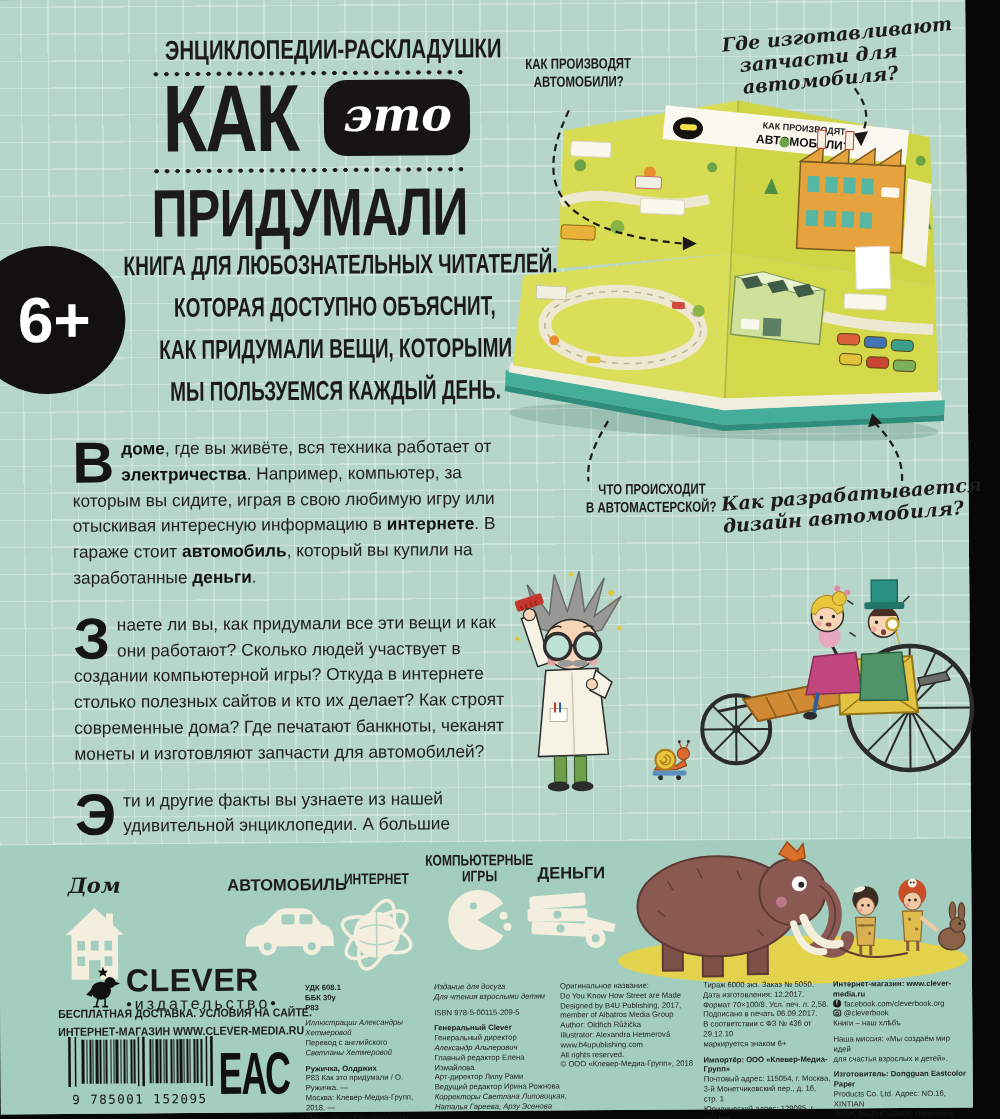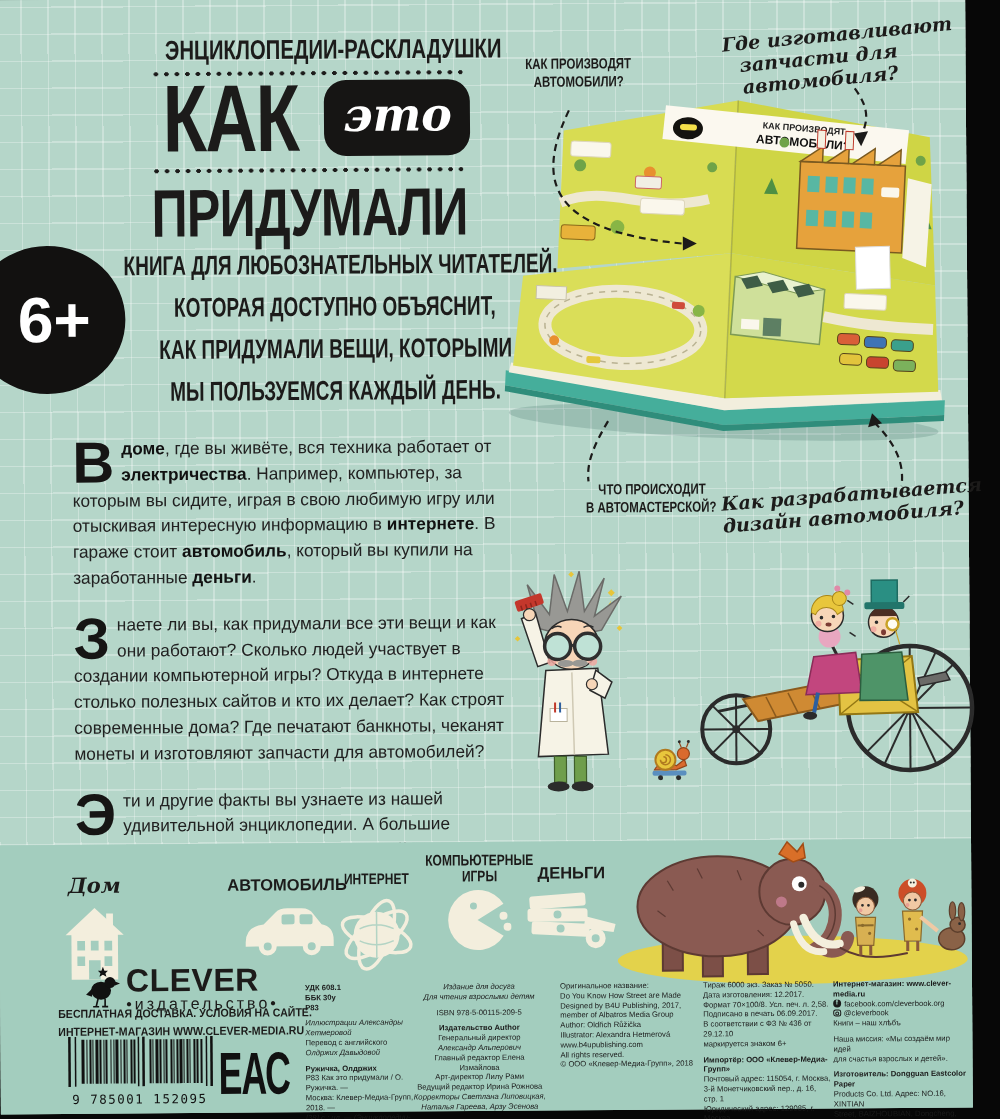--- a/index.html
+++ b/index.html
@@ -72,21 +72,21 @@
   .clever-logo{position:absolute;left:84px;top:122px;display:flex;align-items:flex-start;gap:4px;}
   .clever-name{font-size:32px;font-weight:800;letter-spacing:.5px;line-height:28px;}
   .clever-sub{font-size:16px;font-weight:400;letter-spacing:3px;margin-top:1px;}
   .shipping{position:absolute;left:58px;top:160px;font-size:11.5px;font-weight:700;line-height:18px;white-space:nowrap;transform:scaleX(.92);transform-origin:0 0;}
   .barcode-wrap{position:absolute;left:64px;top:192px;width:150px;text-align:center;}
   .barcode-digits{font-family:"DejaVu Sans Mono",monospace;font-size:12.5px;letter-spacing:1.5px;margin-top:1px;color:#111;}
   .eac{position:absolute;left:218px;top:196px;font-size:34px;font-weight:800;letter-spacing:-1px;
       transform:scale(1.05,1.75);transform-origin:0 0;color:#111;}
   .fcol{position:absolute;top:140px;font-size:7.7px;line-height:9.8px;color:#1b1b1b;}
   .fcol .fl.b{font-weight:700;} .fcol .fl.i{font-style:italic;} .fcol .fl.gap{margin-top:6px;}
-  .c1{left:305px;width:120px;} .c2{left:413px;width:132px;text-align:center;} .c3{left:560px;width:142px;}
+  .c1{left:305px;width:120px;} .c2{left:434px;width:132px;} .c3{left:560px;width:142px;}
   .c4{left:703px;width:128px;} .c5{left:833px;width:135px;}
   .li-icon{display:inline-block;width:8px;height:8px;border-radius:50%;background:#1b1b1b;margin-right:3px;vertical-align:-1px;position:relative;}
   .li-icon.fb::after{content:"f";color:#a3cdbe;font-size:7px;font-weight:700;position:absolute;left:2.6px;top:-1.6px;}
   .li-icon.ig{background:transparent;border:1.4px solid #1b1b1b;border-radius:2.5px;width:5.5px;height:5.5px;}
   .li-icon.ig::after{content:"";position:absolute;width:2px;height:2px;border:1px solid #1b1b1b;border-radius:50%;left:1px;top:1px;}
 </style>
 </head>
 <body>
 
 <div class="stage">
@@ -530,31 +530,31 @@
       <div class="barcode-digits">9 785001 152095</div>
     </div>
     <div class="eac">ЕАС</div>
 
     <div class="fcol c1">
           <div class="fl b">УДК 608.1</div>
           <div class="fl b">ББК 30у</div>
           <div class="fl b">Р83</div>
           <div class="fl gap i">Иллюстрации Александры Хетмеровой</div>
           <div class="fl">Перевод с английского</div>
-          <div class="fl i">Олдржих Давыдовой</div>
+          <div class="fl i">Светланы Хетмеровой</div>
           <div class="fl gap b">Ружичка, Олдржих</div>
           <div class="fl">Р83  Как это придумали / О. Ружичка. —</div>
           <div class="fl">Москва: Клевер-Медиа-Групп, 2018. —</div>
           <div class="fl i">[38] с.: ил. — (Энциклопедии-раскладушки)</div>
         </div>
     <div class="fcol c2">
           <div class="fl i">Издание для досуга</div>
           <div class="fl i">Для чтения взрослыми детям</div>
           <div class="fl gap">ISBN 978-5-00115-209-5</div>
-          <div class="fl gap b">Издательство Author</div>
+          <div class="fl gap b">Генеральный Clever</div>
           <div class="fl">Генеральный директор</div>
           <div class="fl i">Александр Альперович</div>
           <div class="fl">Главный редактор Елена Измайлова</div>
           <div class="fl">Арт-директор Лилу Рами</div>
           <div class="fl">Ведущий редактор Ирина Рожнова</div>
           <div class="fl i">Корректоры Светлана Липовицкая,</div>
           <div class="fl i">Наталья Гареева, Арзу Эсенова</div>
         </div>
     <div class="fcol c3">
           <div class="fl">Оригинальное название:</div>

